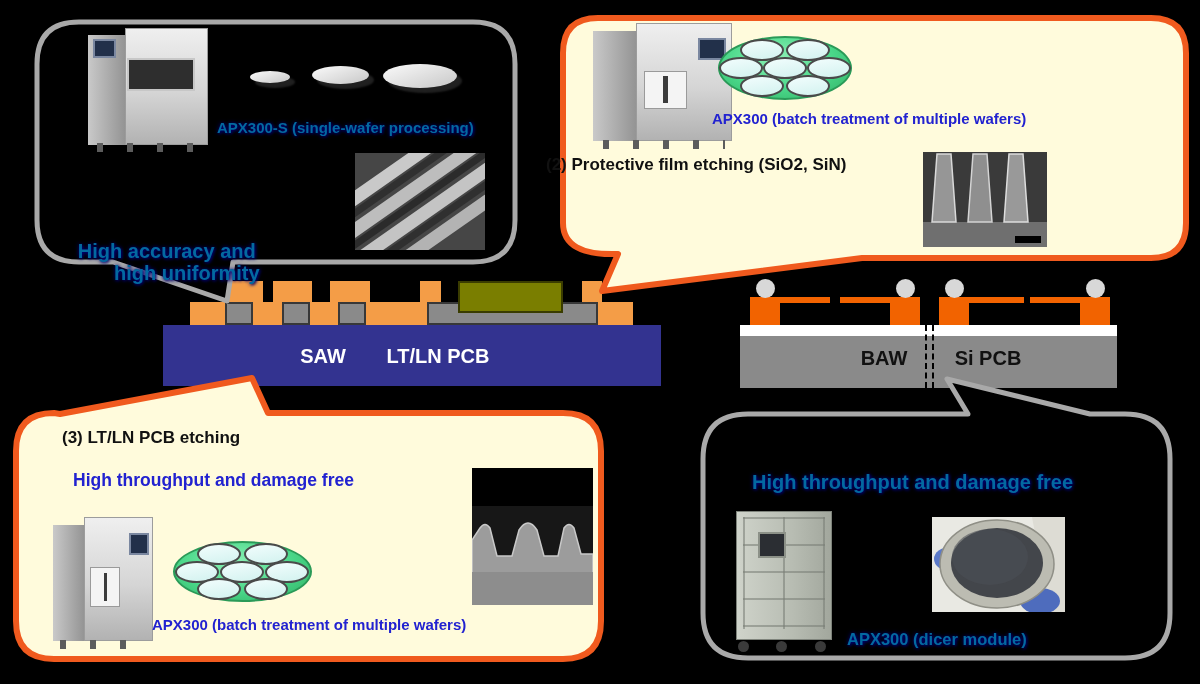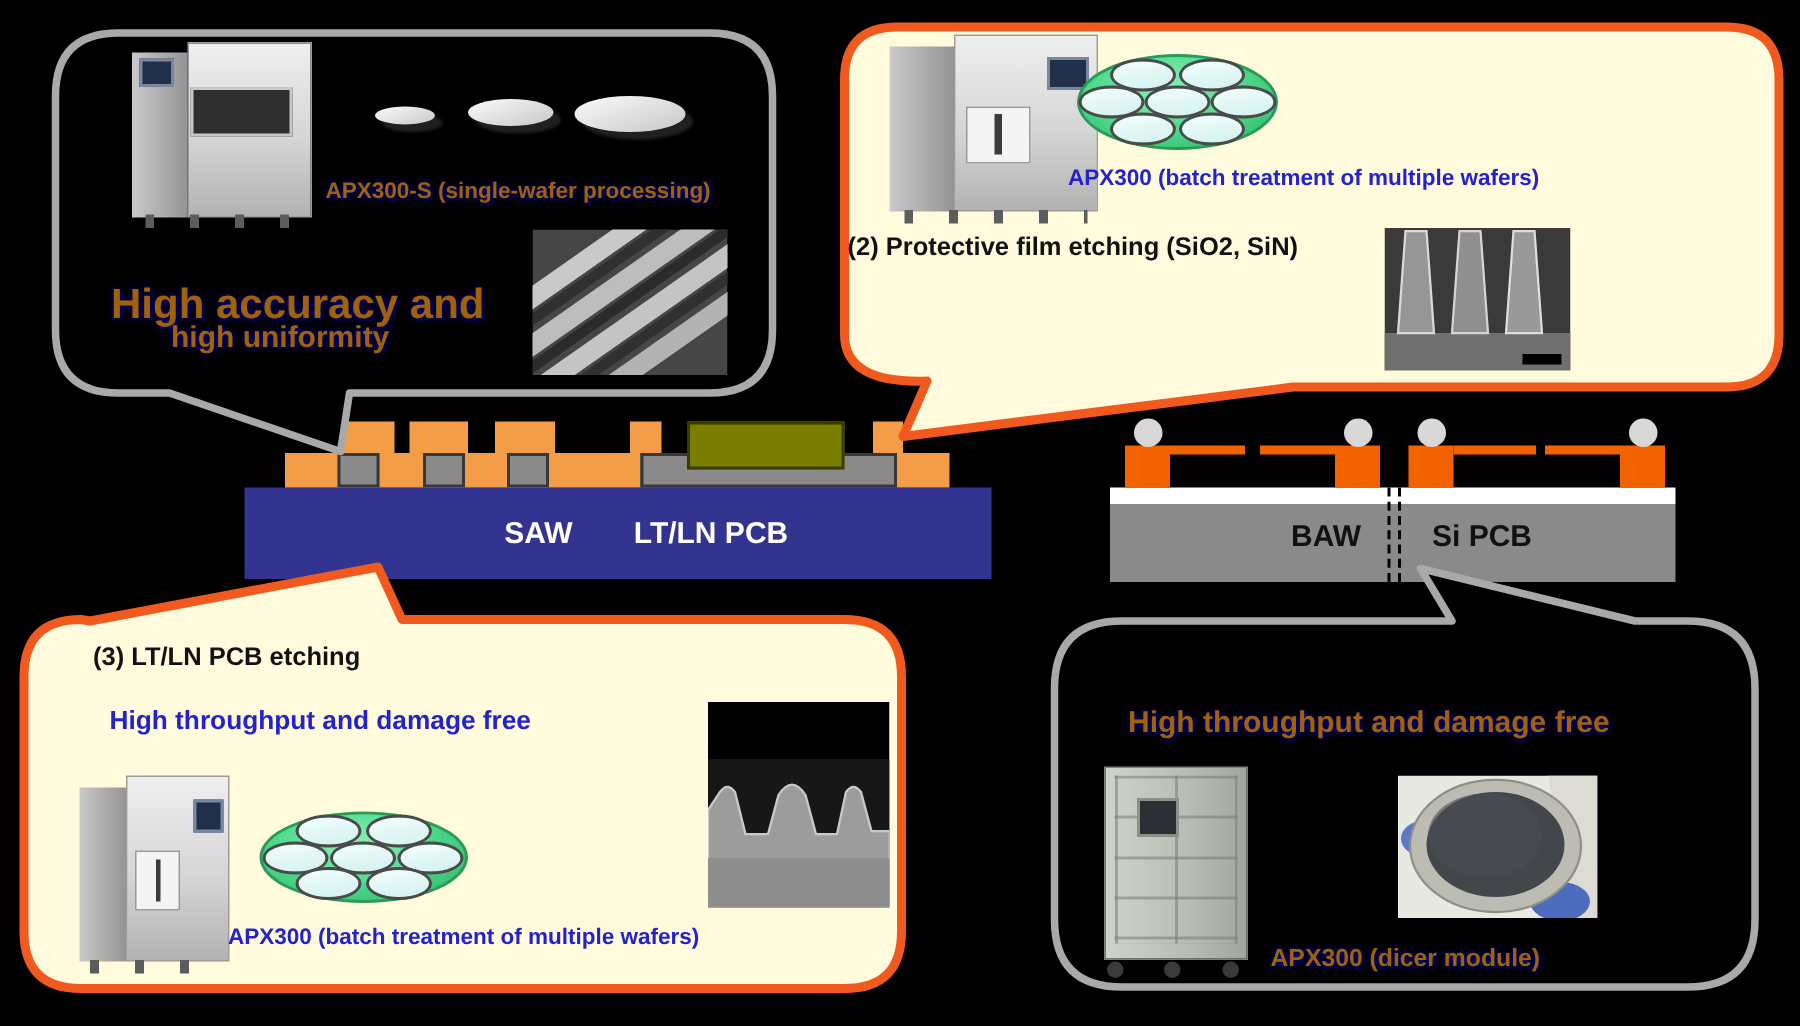--- a/index.html
+++ b/index.html
@@ -3,23 +3,23 @@
 <meta charset="utf-8">
 <style>
   html,body{margin:0;padding:0;background:#000;}
   .stage{position:relative;width:1200px;height:684px;background:#000;overflow:hidden;
          font-family:"Liberation Sans","DejaVu Sans",sans-serif;}
   .abs{position:absolute;}
   svg.overlay{position:absolute;left:0;top:0;pointer-events:none;}
 
   
   .blue{color:#2222D0;font-weight:bold;white-space:nowrap;}
-  .blue.glow{color:#a16207;text-shadow:0 0 4px #000080,1px 1px 3px #000060;}
+  .blue.glow{color:#0369a1;text-shadow:0 0 4px #000080,1px 1px 3px #000060;text-align:center;}
   .blacktxt{color:#111;font-weight:bold;white-space:nowrap;}
-  .whitetxt{color:#fff;font-weight:bold;white-space:nowrap;margin-left:36px;}
+  .whitetxt{color:#fff;font-weight:bold;white-space:nowrap;}
 
   
   .saw{left:163px;top:281px;width:498px;height:105px;}
   .saw-sub{left:0;top:44px;width:498px;height:61px;background:#333390;}
   .saw-film{top:21px;height:23px;background:#F49D47;}
   .saw-slab{left:264px;top:21px;width:171px;height:23px;background:#8A8A8A;border:2px solid #383838;box-sizing:border-box;}
   .saw-gblock{top:21px;width:28px;height:23px;background:#8A8A8A;border:2px solid #383838;box-sizing:border-box;}
   .saw-bump{top:0;height:21px;background:#F49D47;}
   .saw-chip{left:295px;top:0;width:105px;height:32px;background:#7A7E00;border:2px solid #3a3c00;box-sizing:border-box;}
   .saw-label{top:64px;font-size:20px;transform:translateX(-50%);}
@@ -138,21 +138,21 @@
     <div class="m-feet"></div>
   </div>
 
   <div class="swafer" style="left:250px;top:71px;width:40px;height:12px;"></div>
   <div class="swafer" style="left:312px;top:66px;width:57px;height:18px;"></div>
   <div class="swafer" style="left:383px;top:64px;width:74px;height:24px;"></div>
 
   <div class="abs blue glow" style="left:217px;top:119px;font-size:15px;">APX300-S (single-wafer processing)</div>
 
   <div class="abs" style="left:74px;top:192px;">
-    <div class="blue glow" style="font-size:28px;line-height:22px;">High accuracy and</div>
+    <div class="blue glow" style="font-size:20px;line-height:22px;margin-top:48px;">High accuracy and</div>
     <div class="blue glow" style="font-size:20px;line-height:22px;padding-left:40px;">high uniformity</div>
   </div>
 
   <svg class="photo" style="left:355px;top:153px;" width="130" height="97" viewBox="0 0 130 97">
     <rect width="130" height="97" fill="#464646"></rect>
     <g transform="rotate(-35 65 48)">
       <rect x="-40" y="2" width="210" height="13" rx="6" fill="#c9c9c9"></rect>
       <rect x="-40" y="17" width="210" height="7" fill="#303030"></rect>
       <rect x="-40" y="28" width="210" height="13" rx="6" fill="#bdbdbd"></rect>
       <rect x="-40" y="43" width="210" height="7" fill="#2b2b2b"></rect>
@@ -178,21 +178,21 @@
     <div class="cwafer" style="left:68px;top:3px;"></div>
     <div class="cwafer" style="left:1px;top:21px;"></div>
     <div class="cwafer" style="left:45px;top:21px;"></div>
     <div class="cwafer" style="left:89px;top:21px;"></div>
     <div class="cwafer" style="left:22px;top:39px;"></div>
     <div class="cwafer" style="left:68px;top:39px;"></div>
   </div>
 
   <div class="abs blue" style="left:712px;top:110px;font-size:15px;">APX300 (batch treatment of multiple wafers)</div>
 
-  <div class="abs blacktxt" style="left:565px;top:155px;font-size:17px;text-align:right;">(2) Protective film etching (SiO2, SiN)</div>
+  <div class="abs blacktxt" style="left:546px;top:155px;font-size:17px;text-align:right;">(2) Protective film etching (SiO2, SiN)</div>
 
 
   <svg class="photo" style="left:923px;top:152px;" width="124" height="95" viewBox="0 0 124 95">
     <rect width="124" height="95" fill="#3a3a3a"></rect>
     <rect y="70" width="124" height="25" fill="#6f6f6f"></rect>
     <path d="M14,2 L28,2 L33,70 L9,70 Z" fill="#969696" stroke="#d9d9d9" stroke-width="1.5"></path>
     <path d="M50,2 L64,2 L69,70 L45,70 Z" fill="#8f8f8f" stroke="#d4d4d4" stroke-width="1.5"></path>
     <path d="M86,2 L100,2 L105,70 L81,70 Z" fill="#999999" stroke="#dddddd" stroke-width="1.5"></path>
     <rect x="92" y="84" width="26" height="7" fill="#000"></rect>
   </svg>

